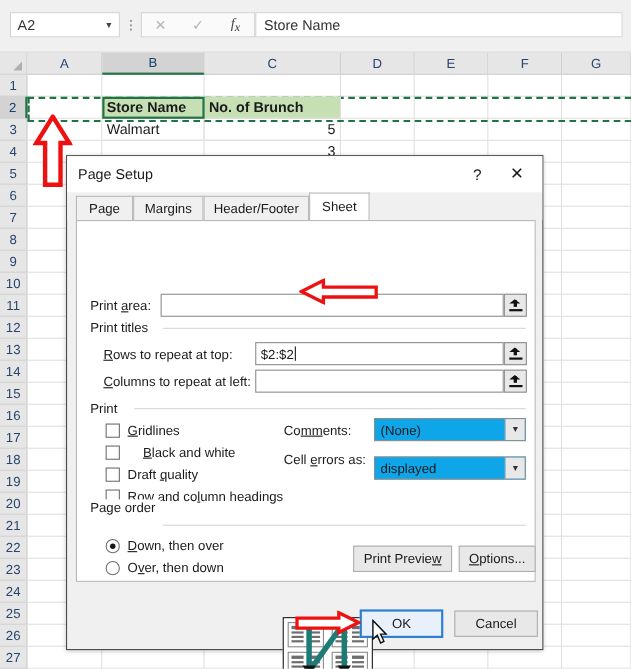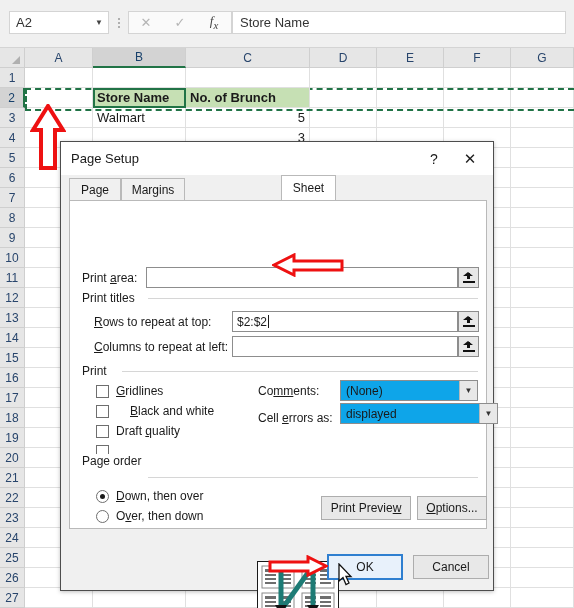--- a/index.html
+++ b/index.html
@@ -489,20 +489,23 @@
       <span class="close">✕</span>
     </div>
 
     <div class="tabs">
       <div class="tab" style="left:8px; width:52px;">
         <span>Page</span>
       </div>
       <div class="tab" style="left:60px; width:64px;">
         <span>Margins</span>
       </div>
+      <div class="tab" style="left:124px; width:96px;">
+        <span>Header/Footer</span>
+      </div>
       <div class="tab active" style="left:220px; width:55px;">
         <span>Sheet</span>
       </div>
     </div>
 
     <div class="tabpanel">
 
       <div class="lbl" style="left:12px; top:70px;">
         <span>Print </span><u>a</u><span>rea:</span>
       </div>
@@ -552,33 +555,36 @@
       <div class="cbl" style="left:60px; top:203px;">
         <span></span><u>B</u><span>lack and white</span>
       </div>
 
       <div class="cb" style="left:26px; top:224px;"></div>
       <div class="cbl" style="left:46px; top:223px;">
         <span>Draft </span><u>q</u><span>uality</span>
       </div>
 
       <div class="cb" style="left:26px; top:244px;"></div>
+      <div class="cbl" style="left:46px; top:243px;">
+        <span>Row and co</span><u>l</u><span>umn headings</span>
+      </div>
 
       <div class="lbl" style="left:188px; top:183px;">
         <span>Co</span><u>mm</u><span>ents:</span>
       </div>
       <div class="combo" style="left:270px; top:179px; width:138px;">
         <span>(None)</span>
         <span class="arw">▼</span>
       </div>
 
       <div class="lbl" style="left:188px; top:210px;">
         <span>Cell </span><u>e</u><span>rrors as:</span>
       </div>
-      <div class="combo" style="left:270px; top:202px; width:158px;">
+      <div class="combo" style="left:270px; top:214px; width:138px;">
         <span>displayed</span>
         <span class="arw">▼</span>
       </div>
 
       <div class="grouplbl" style="left:12px; top:253px;">Page order</div>
       <div class="grouprule" style="left:78px; top:276px; width:330px;"></div>
 
       <div class="rb on" style="left:26px; top:289px;"></div>
       <div class="cbl" style="left:46px; top:288px;">
         <u>D</u><span>own, then over</span>

